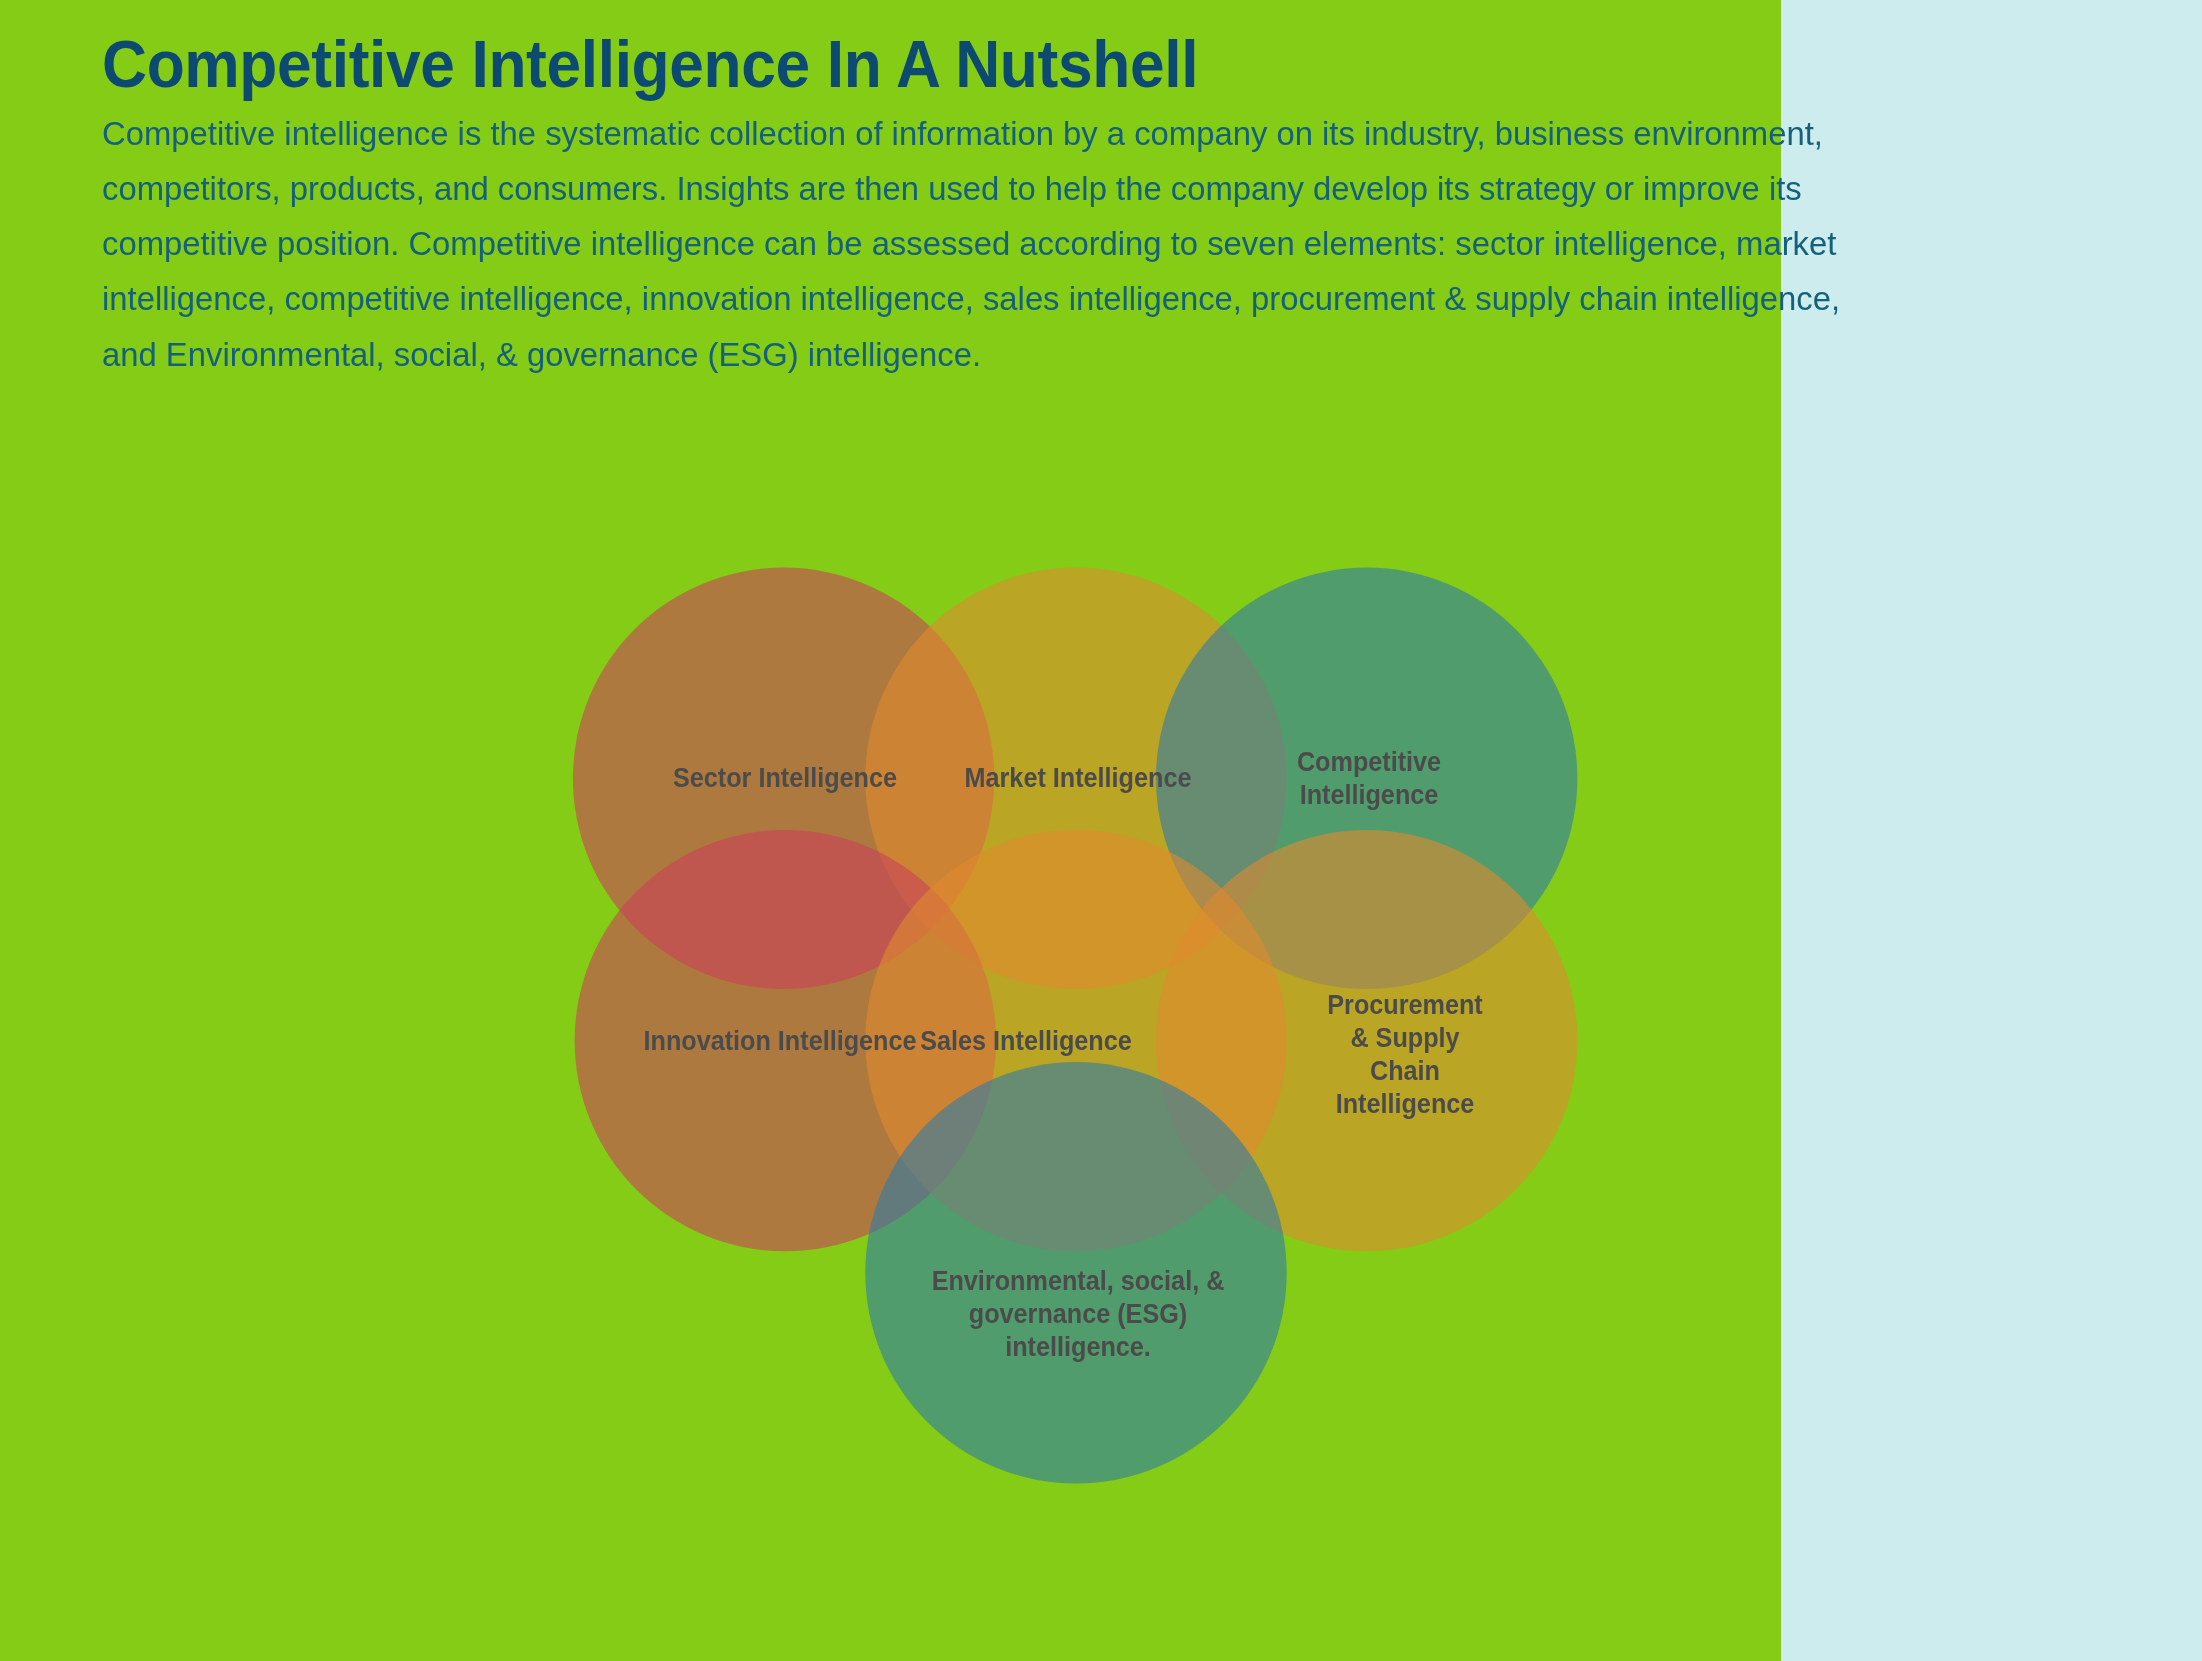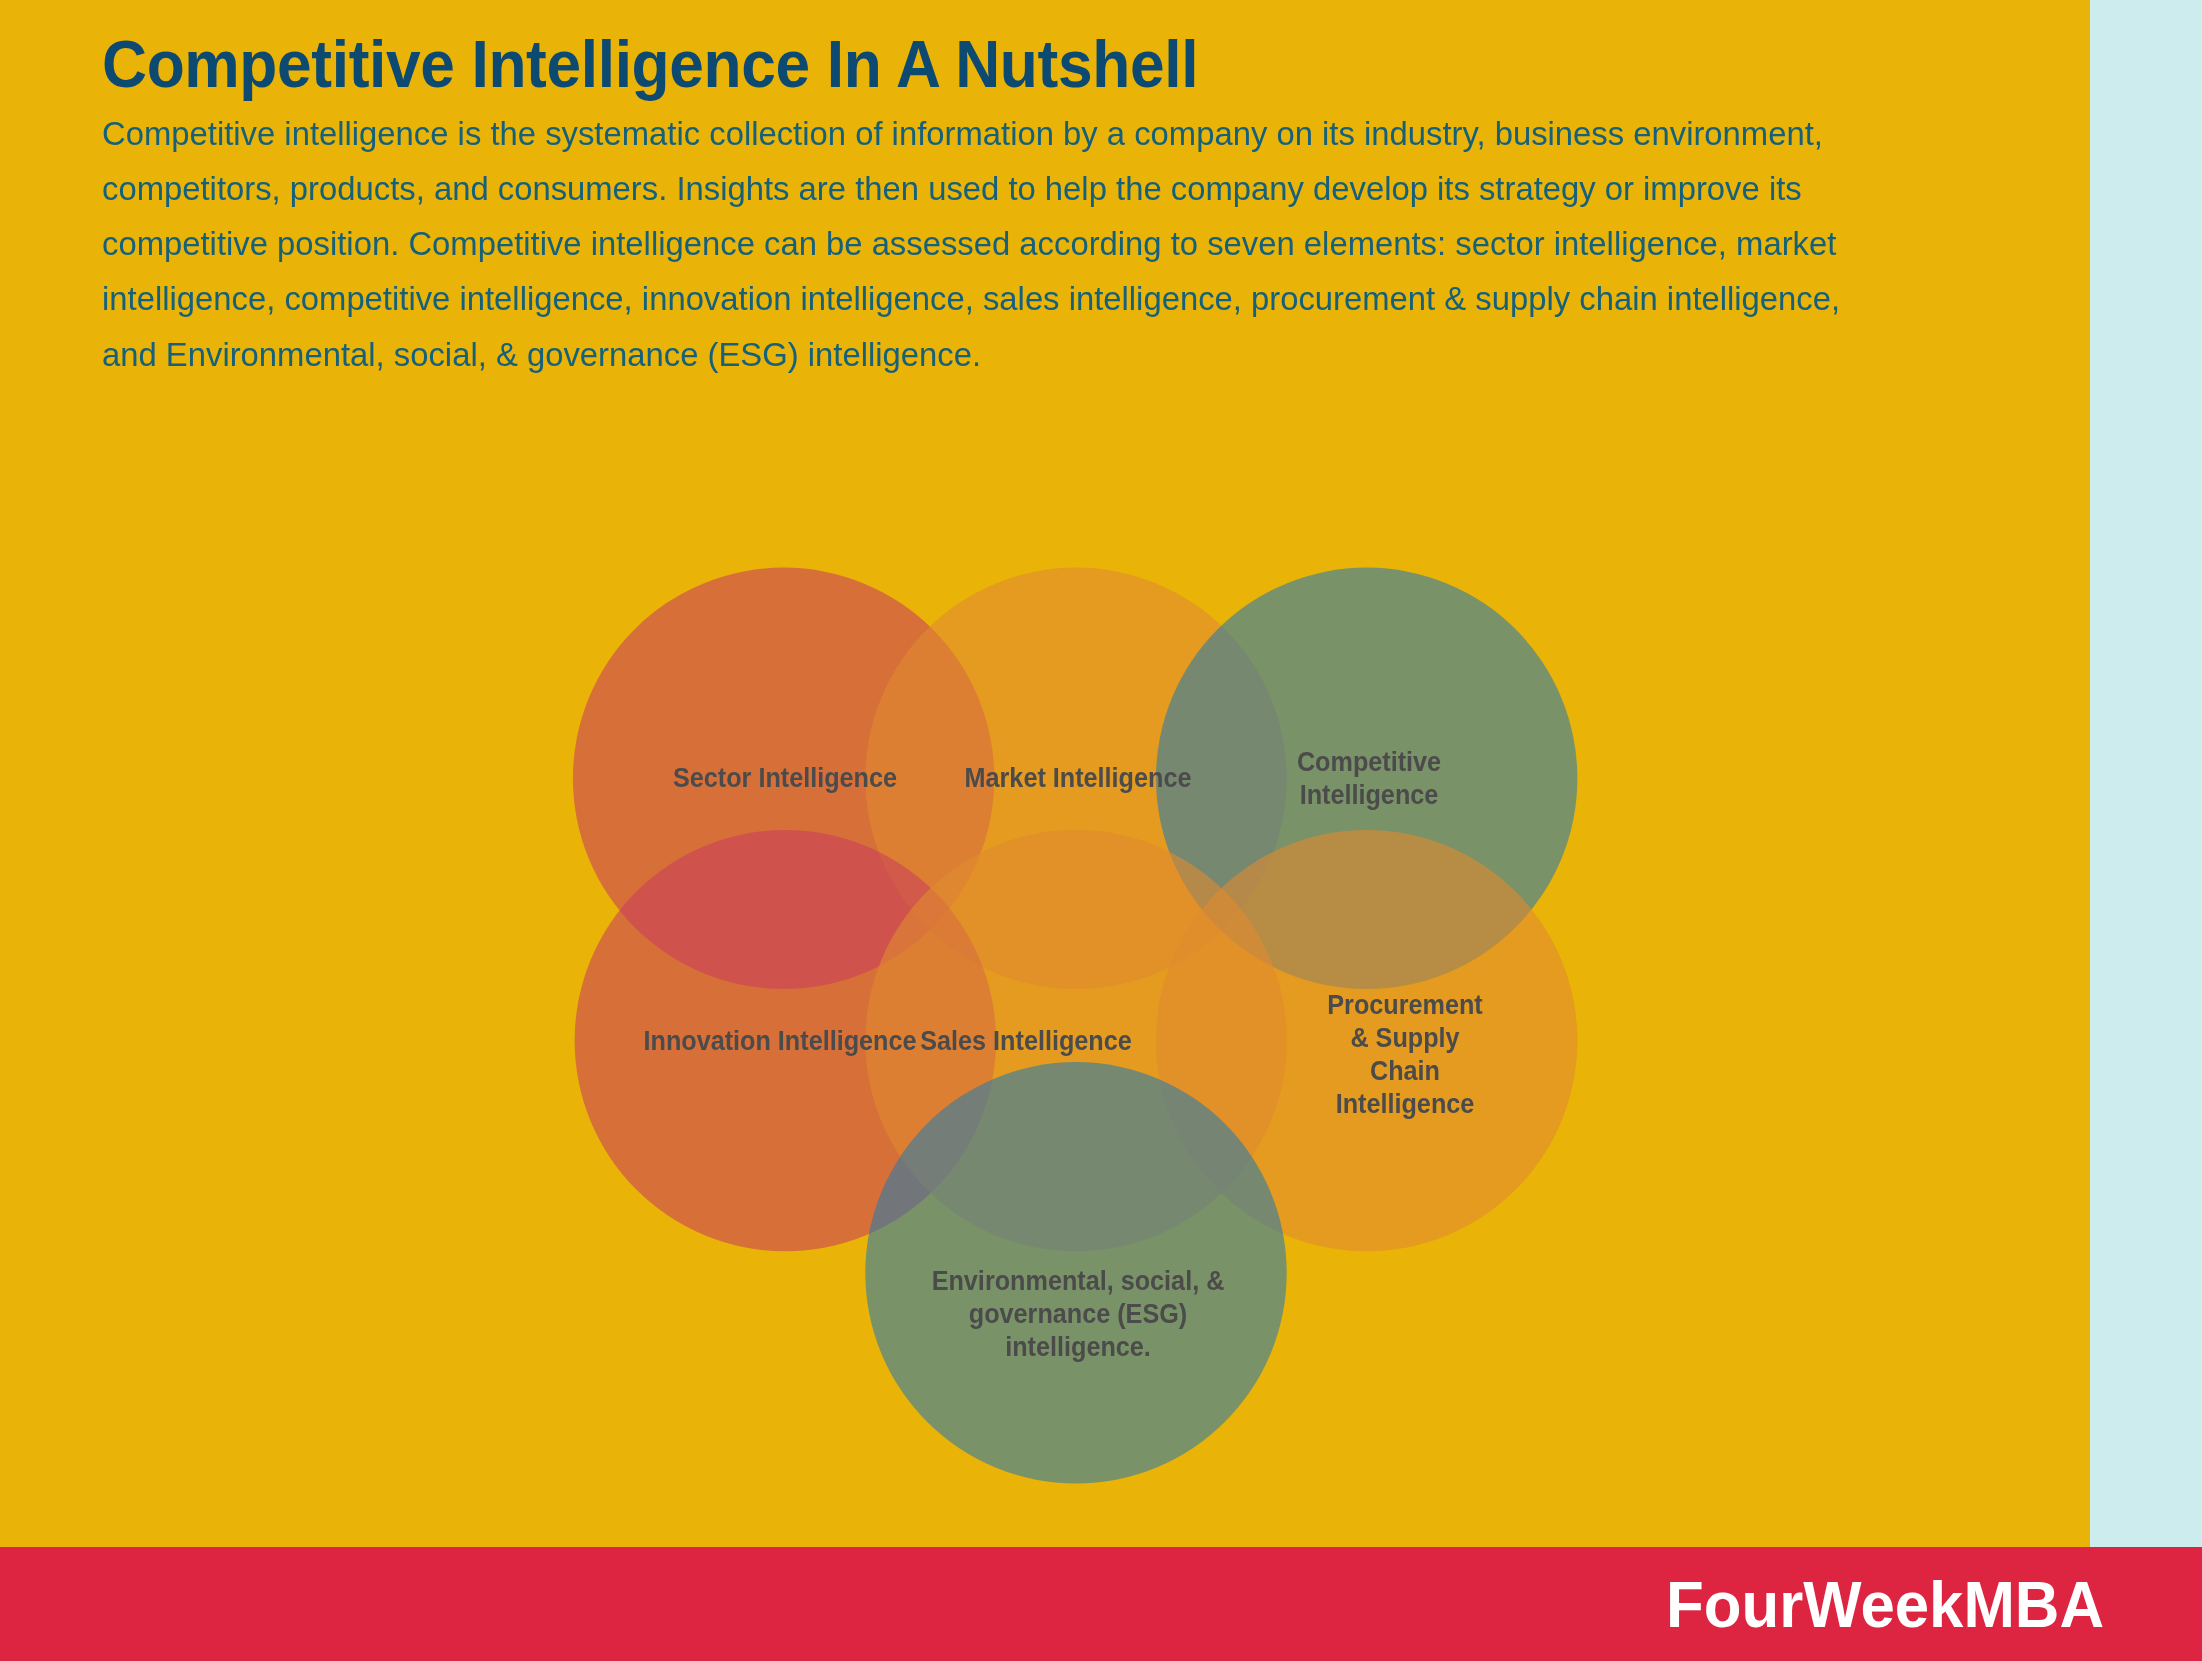--- a/index.html
+++ b/index.html
@@ -10,23 +10,23 @@
     width: 2203px;
     height: 1661px;
     background: #cdeced;
     font-family: "Liberation Sans", sans-serif;
     overflow: hidden;
     position: relative;
   }
 
   .page {
     position: relative;
-    width: 2090px;
+    width: 1781px;
     height: 1661px;
-    background: #eab308;
+    background: #84cc16;
     box-sizing: border-box;
   }
 
   
   .header {
     position: absolute;
     left: 102px;
     top: 29px;
     width: 1979px;
   }
@@ -148,18 +148,15 @@
         <div class="venn-label" style="left: 220px; top: 525px; color: rgb(75, 75, 75);">Innovation Intelligence</div>
         <div class="venn-label" style="left: 466px; top: 525px; color: rgb(75, 75, 75);">Sales Intelligence</div>
         <div class="venn-label" style="left: 845px; top: 538px; color: rgb(75, 75, 75);">Procurement &amp; Supply Chain
 Intelligence</div>
         <div class="venn-label" style="left: 518px; top: 798px; color: rgb(75, 75, 75);">Environmental, social, &amp;
 governance (ESG)
 intelligence.</div>
       </div>
   </div>
 
-  <div class="footer">
-    <div class="footer-logo">FourWeekMBA</div>
-  </div>
 
 </div>
 
 
 </body></html>

